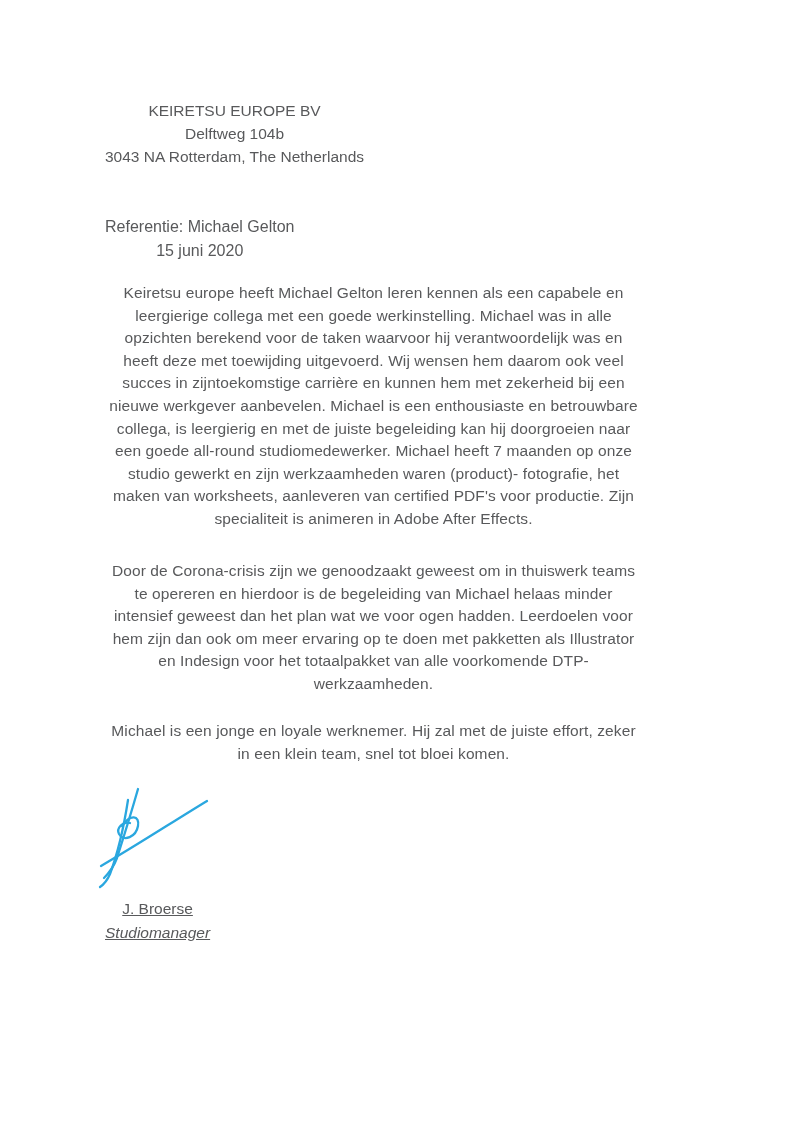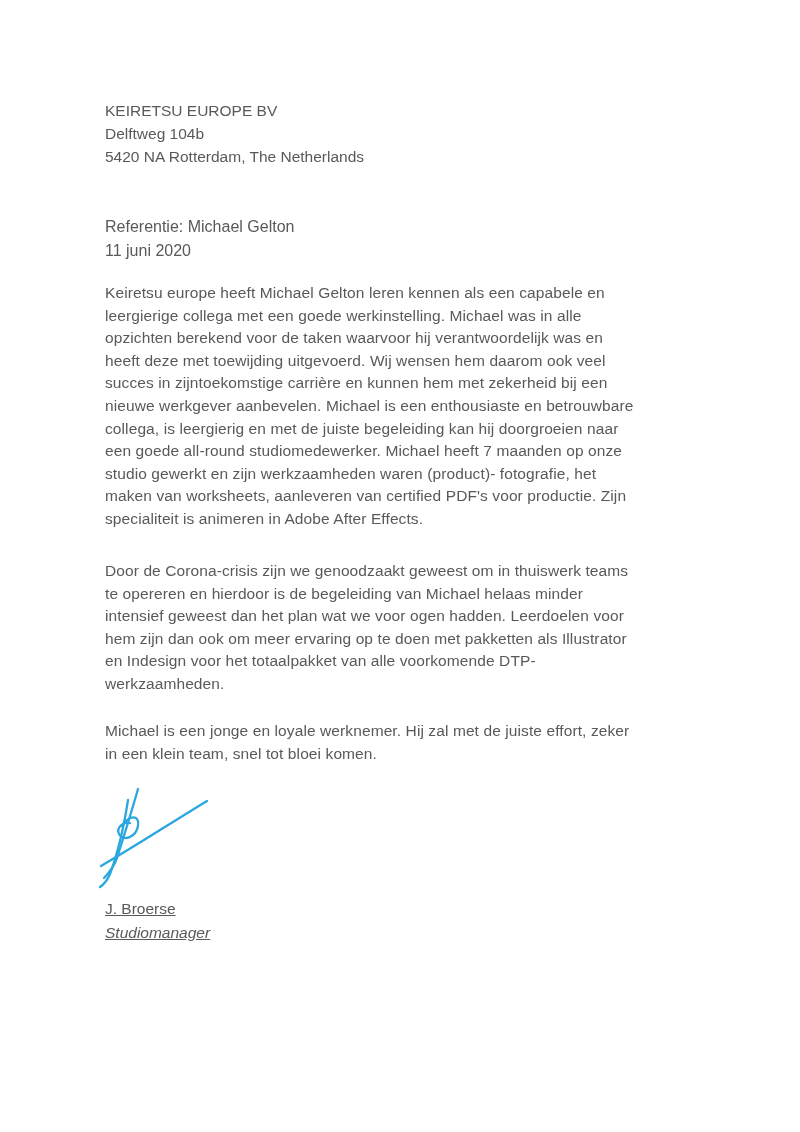--- a/index.html
+++ b/index.html
@@ -11,20 +11,21 @@
   }
   *{margin:0;padding:0;box-sizing:border-box;}
   html,body{background:#fff;}
   .page{
     position:relative;
     width:672px;height:1132px;
     background:#fff;
     overflow:hidden;
     font-family:"Liberation Sans", sans-serif;
     color:var(--body,#58595b);
+    text-align:center;
   }
   .address-block{position:absolute;left:105px;top:99px;font-size:15.5px;line-height:23px;}
   .ref-block{position:absolute;left:105px;top:215px;font-size:16px;line-height:23.5px;}
   .para{position:absolute;left:105px;width:537px;font-size:15.5px;line-height:22.6px;letter-spacing:0.1px;}
   .para1{top:282px;}
   .para2{top:560px;}
   .para3{top:720px;}
   .signature-wrap{position:absolute;left:92px;top:784px;width:140px;height:108px;}
   .signer-block{position:absolute;left:105px;top:897px;font-size:15.5px;line-height:24px;text-decoration:underline;}
   .signer-title{font-style:italic;}
@@ -60,26 +61,26 @@
   .stamp-icon{position:absolute;left:734px;top:1072px;width:38px;height:48px;}
 </style>
 </head>
 <body>
 
 <div class="page">
 
   <div class="address-block">
     <div>KEIRETSU EUROPE BV</div>
     <div>Delftweg 104b</div>
-    <div>5420 NA Rotterdam, The Netherlands</div>
+    <div>3043 NA Rotterdam, The Netherlands</div>
   </div>
 
   <div class="ref-block">
     <div>Referentie: Michael Gelton</div>
-    <div>11 juni 2020</div>
+    <div>15 juni 2020</div>
   </div>
 
   <p class="para para1">Keiretsu europe heeft Michael Gelton leren kennen als een capabele en leergierige collega met een goede werkinstelling. Michael was in alle opzichten berekend voor de taken waarvoor hij verantwoordelijk was en heeft deze met toewijding uitgevoerd. Wij wensen hem daarom ook veel succes in zijntoekomstige carrière en kunnen hem met zekerheid bij een nieuwe werkgever aanbevelen. Michael is een enthousiaste en betrouwbare collega, is leergierig en met de juiste begeleiding kan hij doorgroeien naar een goede all-round studiomedewerker. Michael heeft 7 maanden op onze studio gewerkt en zijn werkzaamheden waren (product)- fotografie, het maken van worksheets, aanleveren van certified PDF's voor productie. Zijn specialiteit is animeren in Adobe After Effects.</p>
   <p class="para para3">Michael is een jonge en loyale werknemer. Hij zal met de juiste effort, zeker in een klein team, snel tot bloei komen.</p>
   <p class="para para2">Door de Corona-crisis zijn we genoodzaakt geweest om in thuiswerk teams te opereren en hierdoor is de begeleiding van Michael helaas minder intensief geweest dan het plan wat we voor ogen hadden. Leerdoelen voor hem zijn dan ook om meer ervaring op te doen met pakketten als Illustrator en Indesign voor het totaalpakket van alle voorkomende DTP-werkzaamheden.</p>
 
   <div class="signature-wrap">
     <svg width="140" height="108" viewBox="0 0 140 108">
       <g fill="none" stroke="var(--sig,#2aa7df)" stroke-width="2.3" stroke-linecap="round">
         <path d="M46,5 C40,26 32,52 25,74 C22,82 17,89 12,94"></path>

